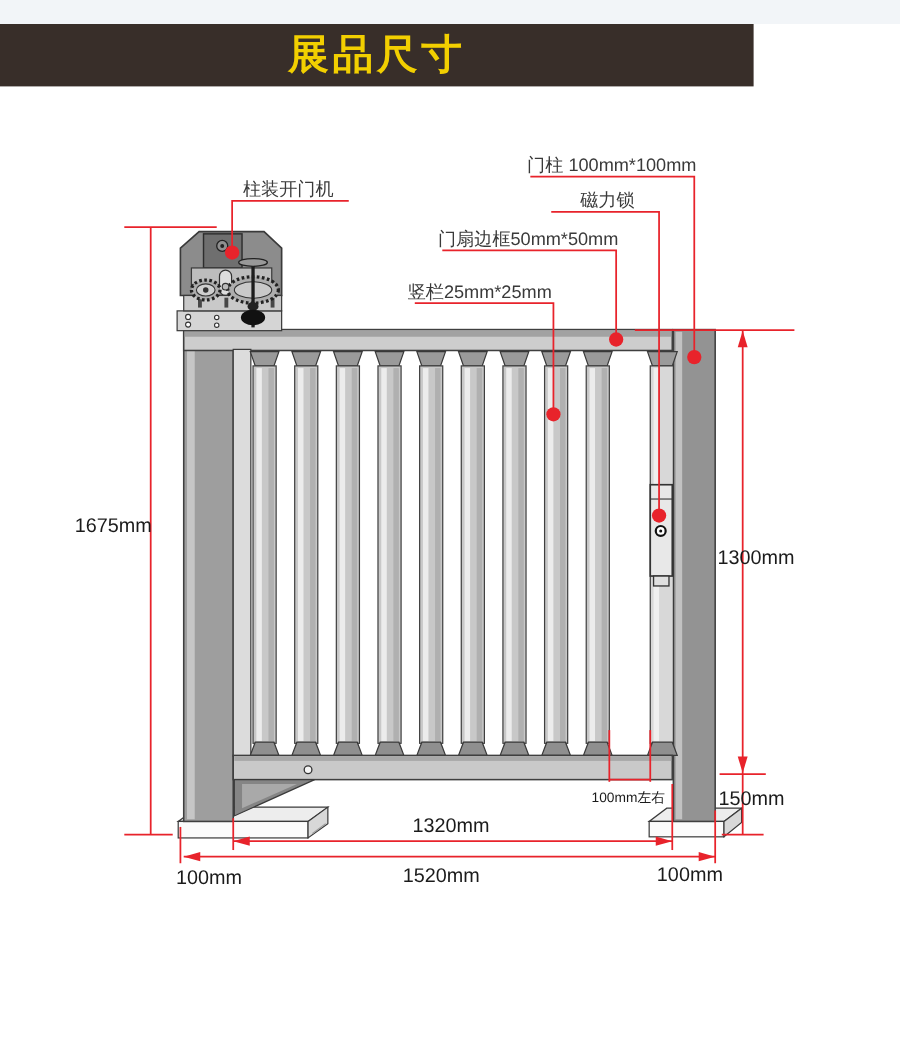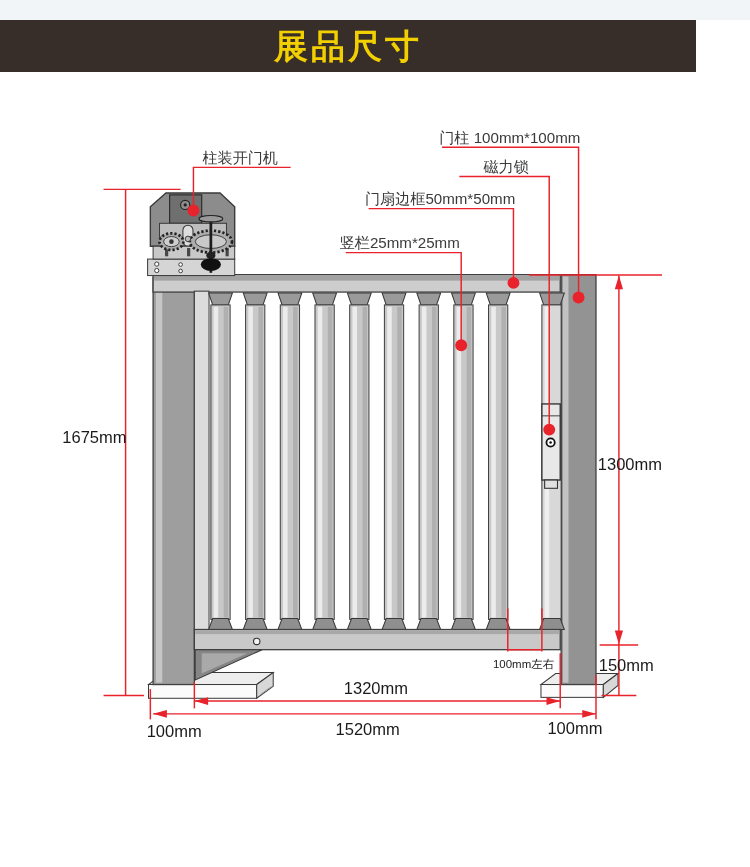--- a/index.html
+++ b/index.html
@@ -2,21 +2,21 @@
 <html><head>
 <meta charset="utf-8">
 <style>
   html,body{margin:0;padding:0;}
   body{
     width:750px;height:867px;background:#ffffff;position:relative;overflow:hidden;
     font-family:"Liberation Sans","DejaVu Sans",sans-serif;
   }
   .topstrip{width:750px;height:20px;background:#f2f5f8;}
   .titlebar{
-    width:696px;height:52px;background:#382e29;
+    width:628px;height:52px;background:#382e29;
     display:flex;align-items:center;justify-content:center;
   }
   .titlebar span{
     color:#f2cf00;font-size:34px;font-weight:bold;letter-spacing:3px;line-height:1;
   }
   svg{display:block;}
   svg text{font-family:"Liberation Sans","DejaVu Sans",sans-serif;}
   .dim-text{font-size:18px;fill:#1b1b1b;}
   .small-dim{font-size:12.5px;fill:#1b1b1b;}
   .cjk-label{font-size:16.5px;fill:#3a3a3a;}

